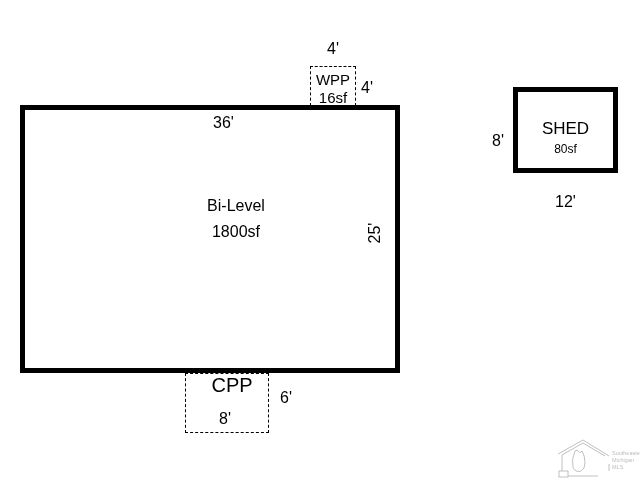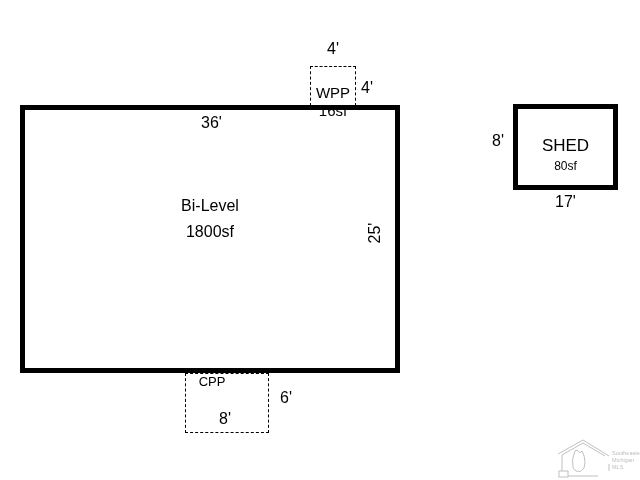--- a/index.html
+++ b/index.html
@@ -12,47 +12,47 @@
     color:#000;
   }
   .abs{position:absolute;}
   .dim{font-size:16px;color:#000;white-space:nowrap;}
   .ctr{text-align:center;}
   
   .main-box{
     left:20px;top:105px;width:380px;height:268px;
     border:5px solid #000;box-sizing:border-box;
   }
-  .main-width-dim{left:24px;top:114px;width:375px;}
-  .main-label-block{left:20px;top:193px;width:380px;line-height:26px;font-size:16px;}
+  .main-width-dim{left:36px;top:114px;width:375px;}
+  .main-label-block{left:20px;top:193px;width:380px;line-height:26px;font-size:16px;padding-left:26px;}
   .main-depth-dim{
     left:353px;top:223px;width:44px;height:20px;
     display:flex;align-items:center;justify-content:center;
     transform:rotate(-90deg);
   }
   
   .wpp-box{
     left:310px;top:66px;width:46px;height:40px;
     border:1.5px dashed #000;box-sizing:border-box;
-    font-size:15px;line-height:18px;text-align:center;padding-top:17px;
+    font-size:15px;line-height:18px;text-align:center;padding-top:4px;
   }
   .wpp-top-dim{left:308px;top:40px;width:50px;}
   .wpp-side-dim{left:355px;top:79px;width:24px;}
   
   .cpp-box{
     left:185px;top:373px;width:84px;height:60px;
     border:1.5px dashed #000;box-sizing:border-box;
   }
-  .cpp-label{left:172px;top:374px;width:80px;font-size:13px;text-align:center;}
+  .cpp-label{left:192px;top:374px;width:80px;font-size:20px;text-align:center;}
   .cpp-area{left:195px;top:390px;width:84px;font-size:16px;}
   .cpp-width-dim{left:185px;top:410px;width:80px;}
   .cpp-side-dim{left:275px;top:389px;width:22px;}
   
   .shed-box{
-    left:513px;top:104px;width:105px;height:86px;
+    left:513px;top:87px;width:105px;height:86px;
     border:5px solid #000;box-sizing:border-box;
     display:flex;flex-direction:column;align-items:center;justify-content:center;
     padding-top:18px;line-height:20px;
   }
   .shed-name{font-size:17px;}
   .shed-area{font-size:12px;}
   .shed-side-dim{left:488px;top:132px;width:20px;}
   .shed-width-dim{left:513px;top:193px;width:105px;}
   
   .watermark{left:556px;top:437px;width:84px;height:42px;}
@@ -81,21 +81,21 @@
   <div class="abs cpp-box"></div>
   <div class="abs dim ctr cpp-label">CPP</div>
   <div class="abs dim ctr cpp-width-dim">8'</div>
   <div class="abs dim ctr cpp-side-dim">6'</div>
 
   <div class="abs shed-box">
     <div class="shed-name">SHED</div>
     <div class="shed-area">80sf</div>
   </div>
   <div class="abs dim ctr shed-side-dim">8'</div>
-  <div class="abs dim ctr shed-width-dim">17'</div>
+  <div class="abs dim ctr shed-width-dim">12'</div>
 
   <svg class="abs watermark" viewBox="0 0 84 42" xmlns="http://www.w3.org/2000/svg">
     <g stroke="#c0c0c0" fill="none" stroke-width="1">
 
       <path d="M2 17 L27 3 L53 19"></path>
       <path d="M6 18 L27 6 L49 19"></path>
 
       <path d="M6 18 L6 34"></path>
 
       <path d="M19 14 Q15 23 17 30 Q19 36 25 34 Q29 32 29 26 Q29 19 26 14 Q24 17 21 13 Z"></path>

